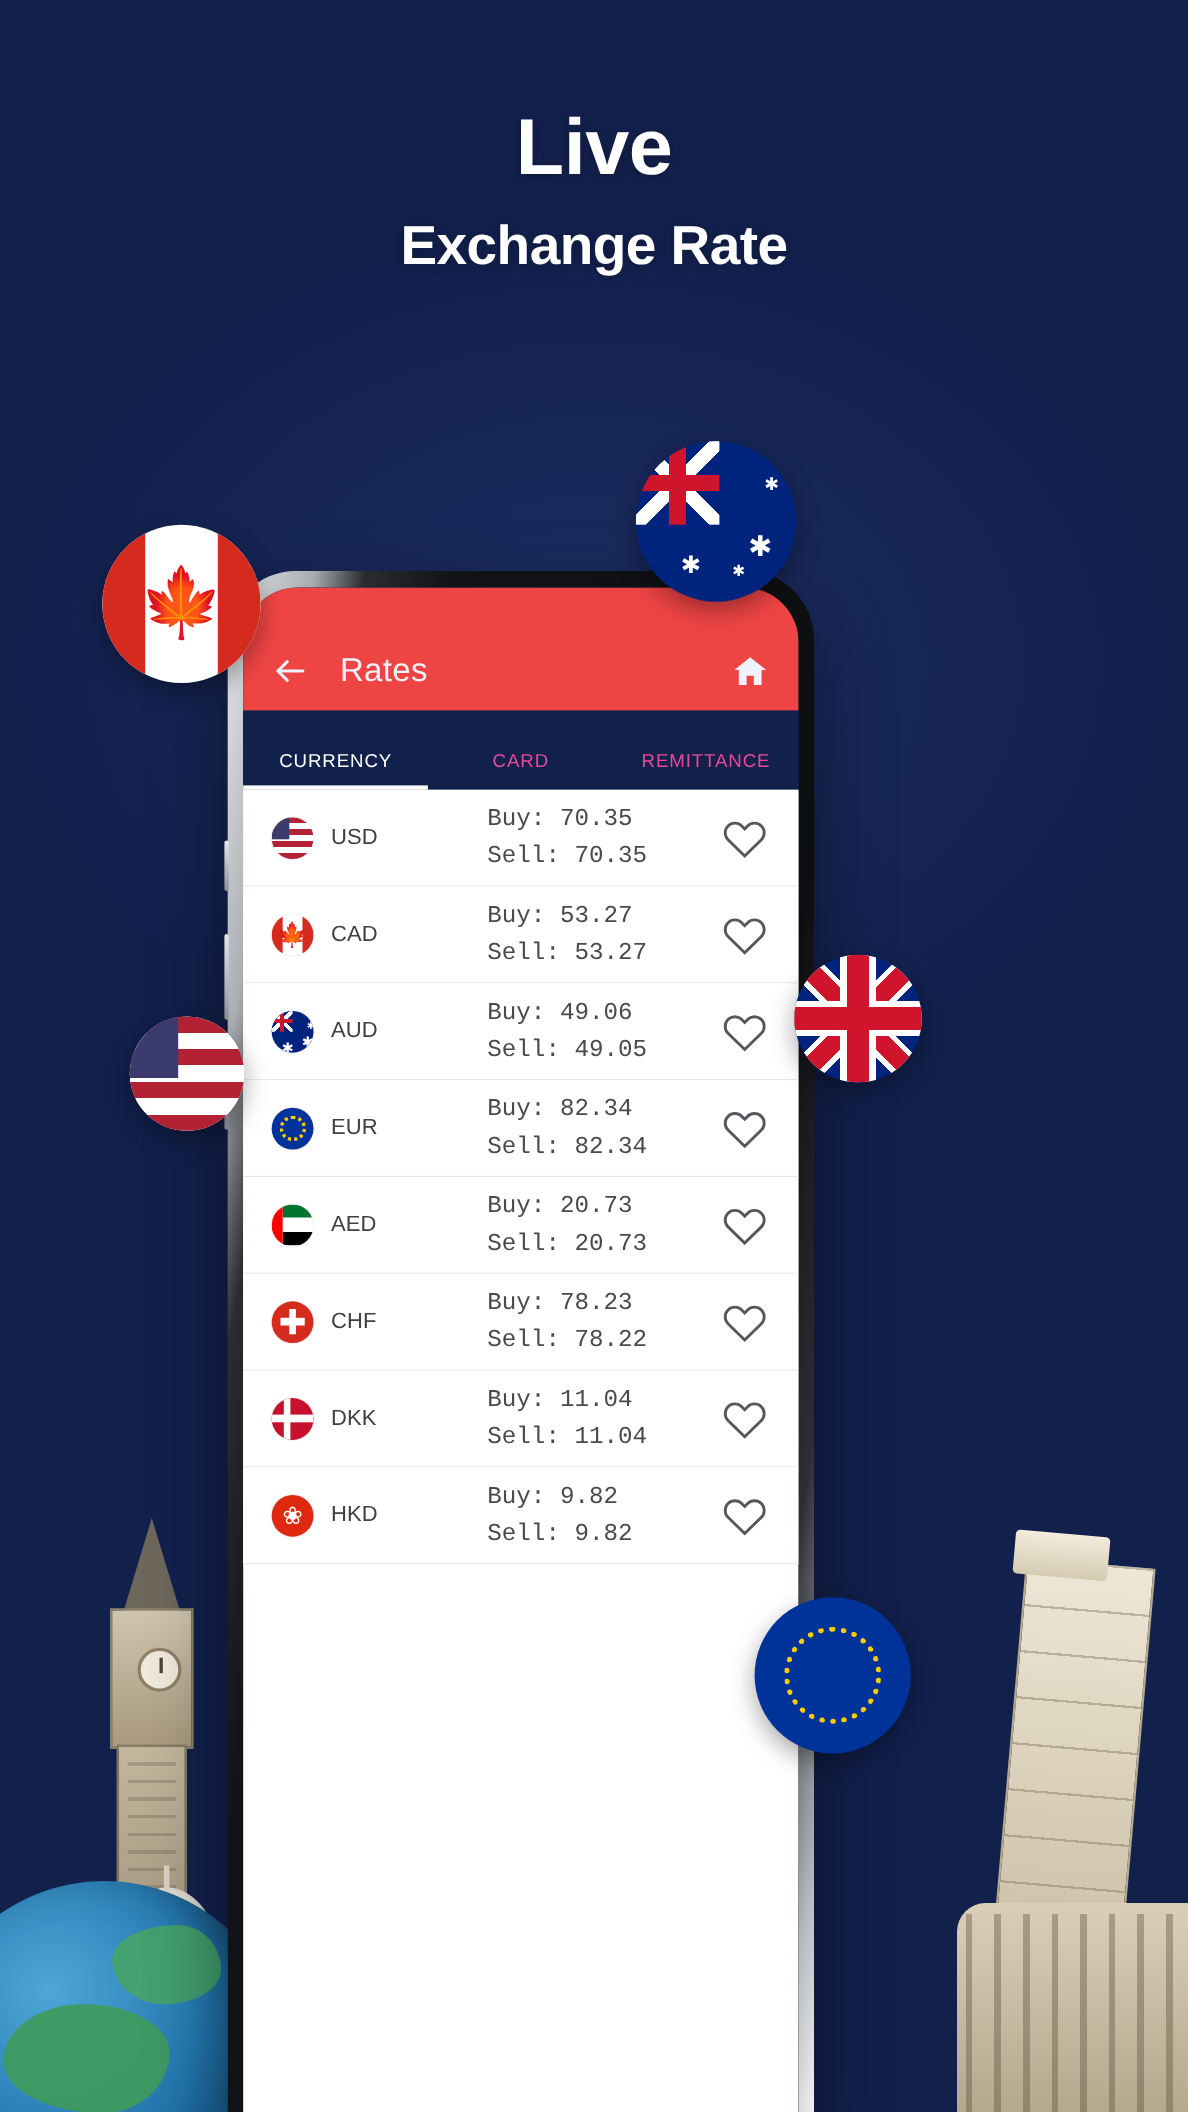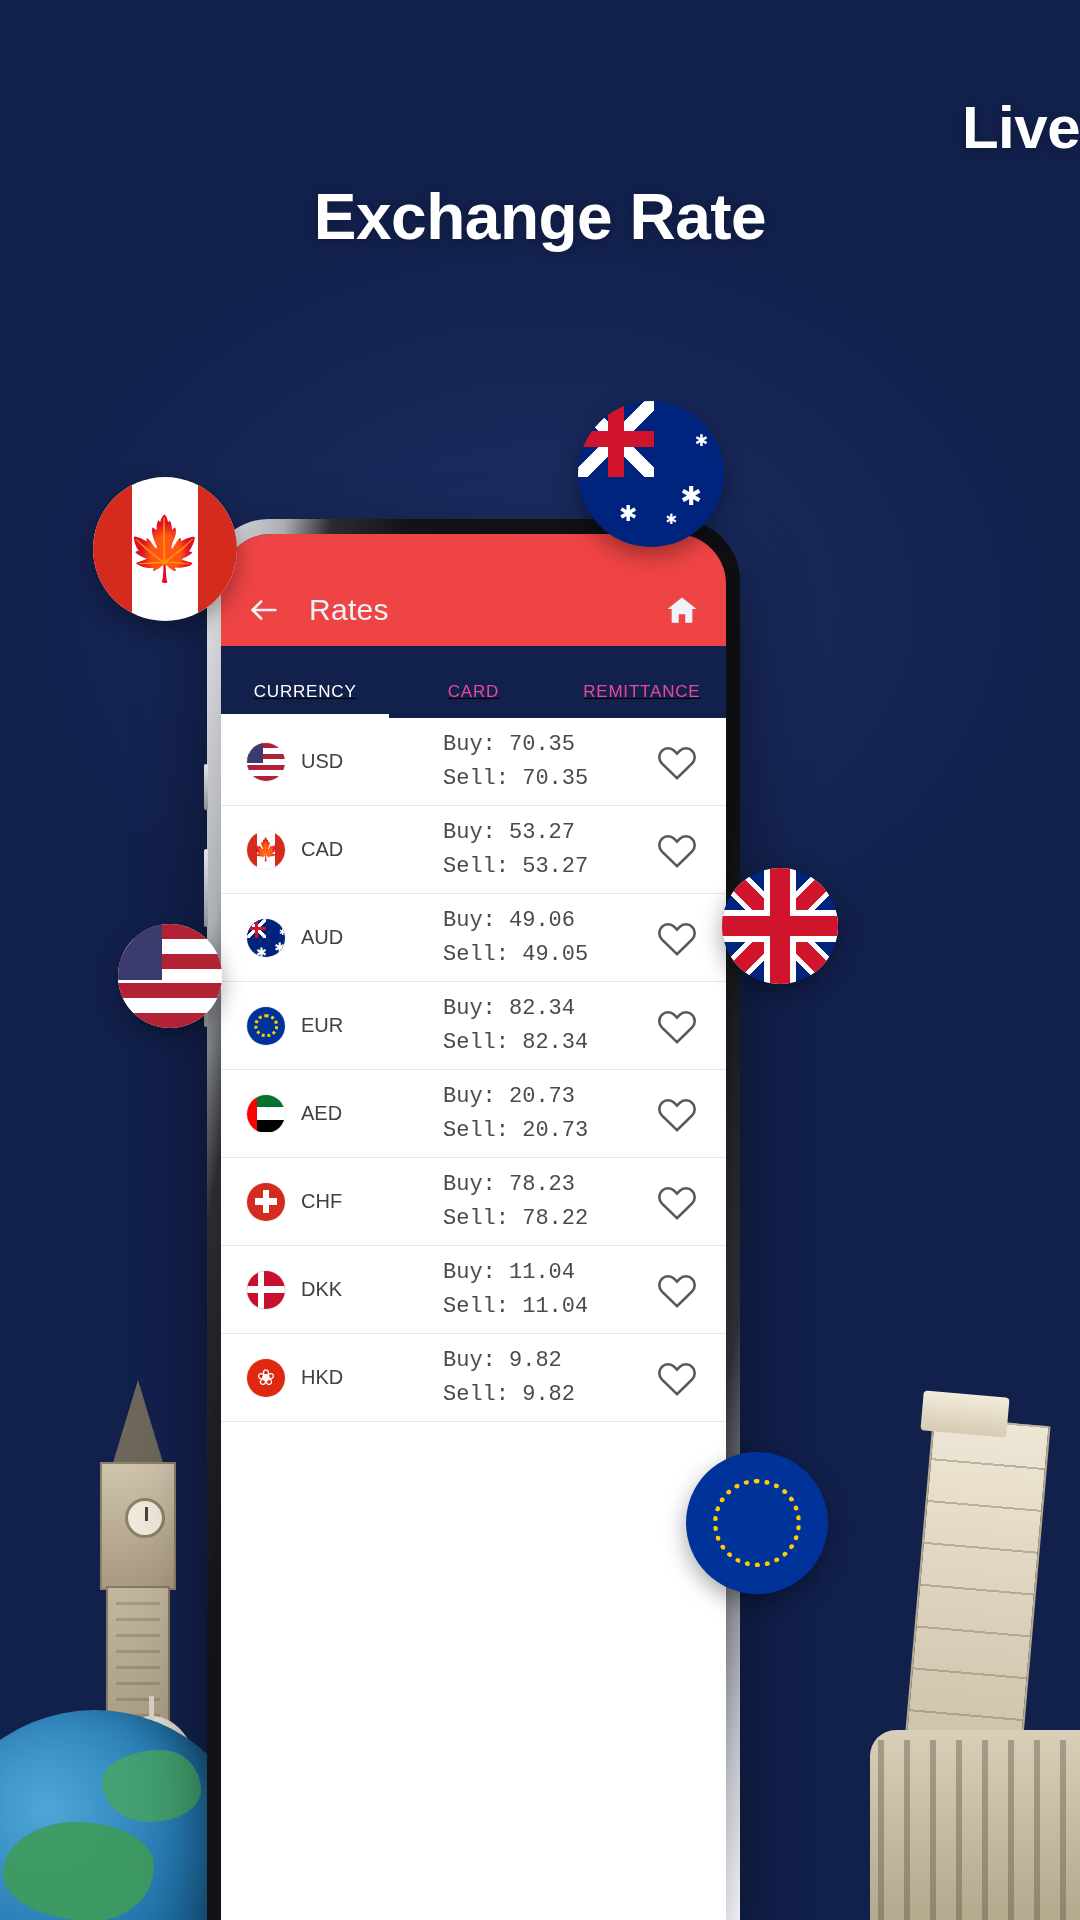--- a/index.html
+++ b/index.html
@@ -34,22 +34,22 @@
     position: absolute;
     left: 0; right: 0;
     top: 96px;
     text-align: center;
     color: #ffffff;
     font-weight: 800;
     letter-spacing: -0.5px;
     line-height: 1.08;
     text-shadow: 0 2px 10px rgba(0,0,0,0.25);
   }
-  .headline .l1 { display:block; font-size: 60px; text-align: right; }
-  .headline .l2 { display:block; font-size: 64px; margin-top: 22px; }
+  .headline .l1 { display:block; font-size: 72px; }
+  .headline .l2 { display:block; font-size: 50px; margin-top: 22px; }
 
   
   .landmarks { position: absolute; left:0; right:0; bottom:0; height: 620px; pointer-events:none; }
 
   .lm { position:absolute; bottom:0; }
 
   
   .bigben { left: 78px; bottom: 120px; width: 120px; height: 420px; }
   .bb-spire {
     position:absolute; left:34px; top:0; width:0; height:0;
@@ -180,21 +180,21 @@
   .back-arrow { width: 34px; height: 34px; flex:0 0 auto; }
   .appbar-title {
     font-size: 30px; font-weight: 400; color:#eef2fa;
     margin-left: 28px; letter-spacing:.3px;
   }
   .appbar-spacer { flex:1 1 auto; }
   .home-icon { width: 36px; height: 34px; }
 
   
   .tabs {
-    display:flex; background:#12204c; padding-top: 36px; text-decoration: underline;
+    display:flex; background:#12204c; padding-top: 36px;
   }
   .tab {
     flex: 1 1 0;
     text-align:center;
     font-size: 17px;
     letter-spacing: .8px;
     color: #ec4899;
     padding-bottom: 16px;
     position: relative;
   }

